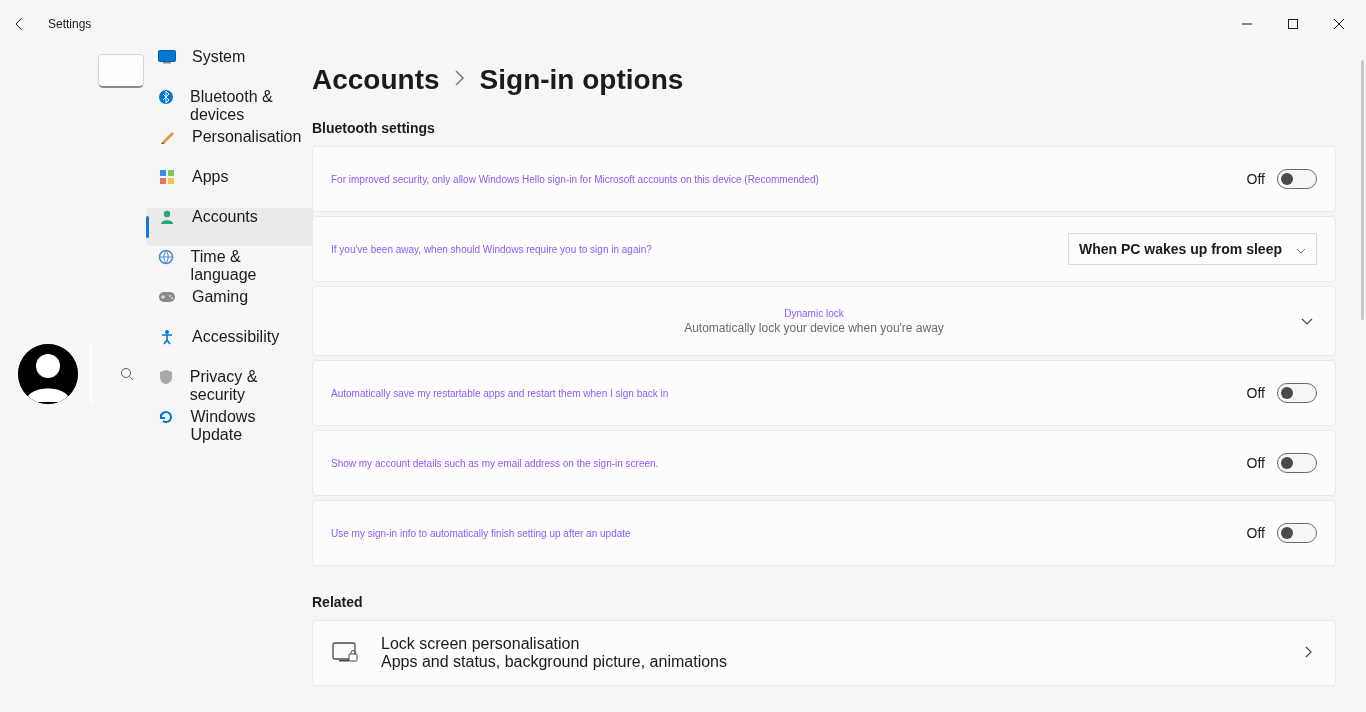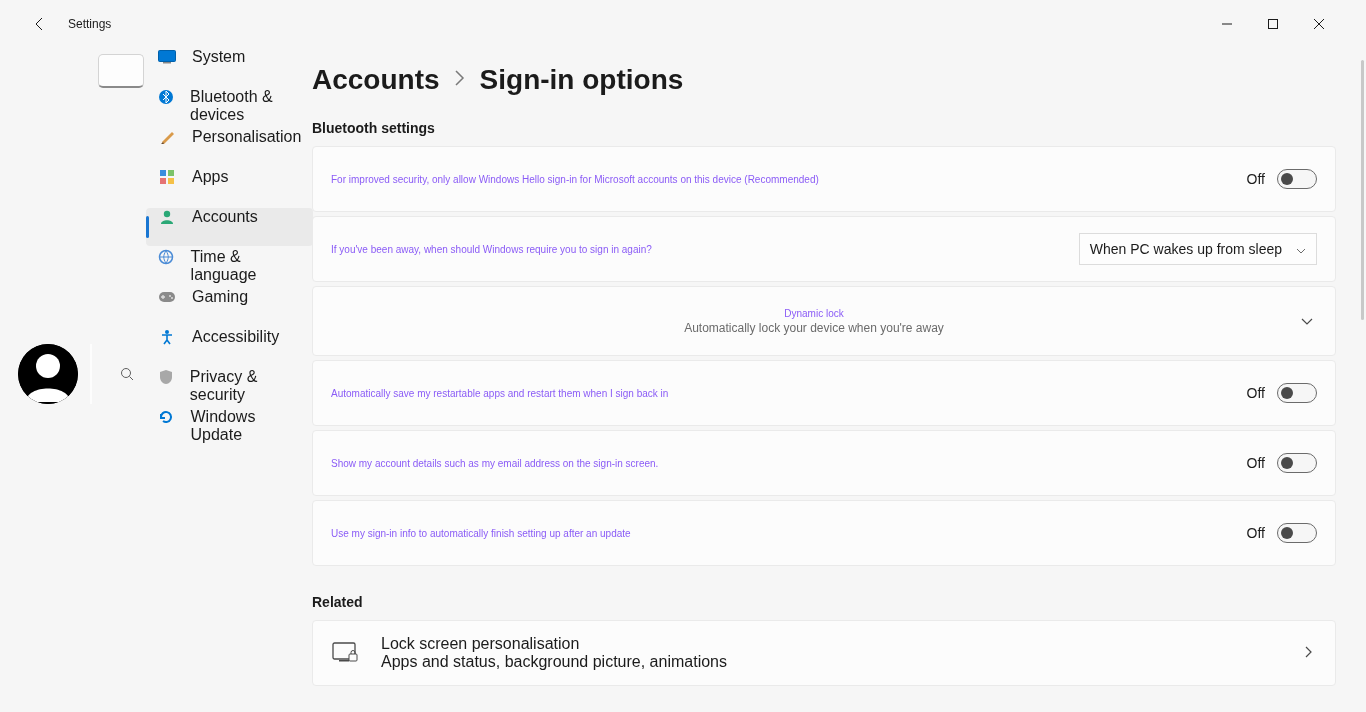--- a/index.html
+++ b/index.html
@@ -1,19 +1,19 @@
 <!DOCTYPE html>
 <html><head>
 <meta charset="utf-8">
 <style>
   * { box-sizing: border-box; margin: 0; padding: 0; font-family: "Segoe UI", Arial, sans-serif; }
   html, body { width: 1366px; height: 712px; overflow: hidden; background: #f6f6f6; color: #1b1b1b; }
   
   
-  .titlebar { display: flex; align-items: center; height: 48px; padding: 0 24px; }
+  .titlebar { display: flex; align-items: center; height: 48px; padding: 0 4px; }
   .titlebar .back { width: 32px; height: 32px; display: flex; align-items: center; justify-content: center; border-radius: 4px; cursor: default; }
   .titlebar .title { margin-left: 12px; font-size: 12px; color: #1b1b1b; }
   .window-controls { margin-left: auto; display: flex; }
   .window-controls .wc { width: 46px; height: 32px; display: flex; align-items: center; justify-content: center; cursor: default; }
   
   .app-body { display: flex; height: 664px; }
   
   
   .sidebar { width: 300px; padding: 0 14px 0 14px; display: flex; flex-direction: row; }
   .profile { display: flex; align-items: center; gap: 12px; padding: 4px 4px 16px 4px; }
@@ -40,21 +40,21 @@
   
   .card { background: #fcfcfc; border: 1px solid #eaeaea; border-radius: 4px; margin-bottom: 4px; display: flex; align-items: center; padding: 0 18px; min-height: 66px; }
   .card .card-text { flex: 1; font-size: 10px; color: #8b5cf6; }
   .card .card-sub { font-size: 12px; color: #6b6b6b; margin-top: 2px; }
   .card .right { display: flex; align-items: center; gap: 12px; }
   .state-label { font-size: 14px; color: #1b1b1b; }
   
   .toggle { width: 40px; height: 20px; border: 1px solid #6b6b6b; border-radius: 10px; position: relative; background: #f6f6f6; }
   .toggle::after { content: ""; position: absolute; left: 3px; top: 3px; width: 12px; height: 12px; border-radius: 50%; background: #4a4a4a; }
   
-  .select { border: 1px solid #dcdcdc; border-radius: 0; background: #fdfdfd; height: 32px; display: flex; align-items: center; padding: 0 10px; gap: 14px; font-size: 14px; cursor: default; }
+  .select { border: 1px solid #dcdcdc; border-radius: 0; background: #fdfdfd; height: 32px; display: flex; align-items: center; padding: 0 10px; gap: 14px; font-size: 14px; cursor: default; font-weight: bold; }
   .select .chev-sm { color: #6b6b6b; }
   
   .expand-chev { color: #4a4a4a; padding: 4px; }
   
   .related-card { background: #fcfcfc; border: 1px solid #eaeaea; border-radius: 4px; display: flex; align-items: center; padding: 14px 18px; gap: 22px; }
   .related-card .ric { width: 28px; display: flex; justify-content: center; }
   
   
   .right-scroll { position: absolute; right: 2px; top: 60px; width: 3px; height: 260px; background: #c8c8c8; border-radius: 2px; }
 </style>

